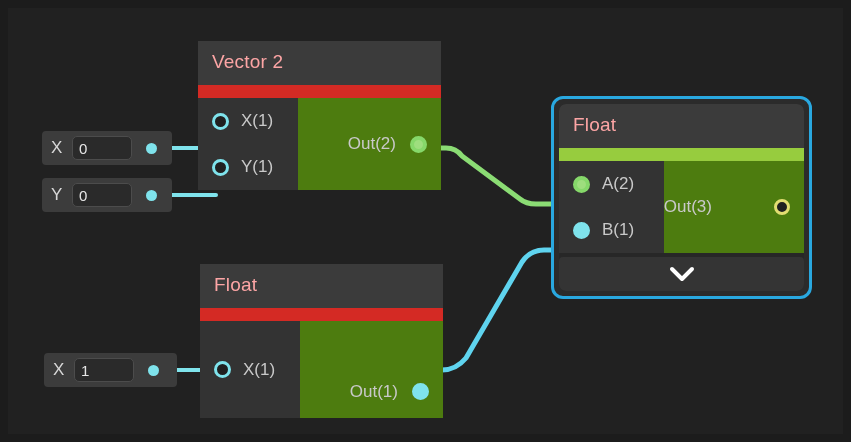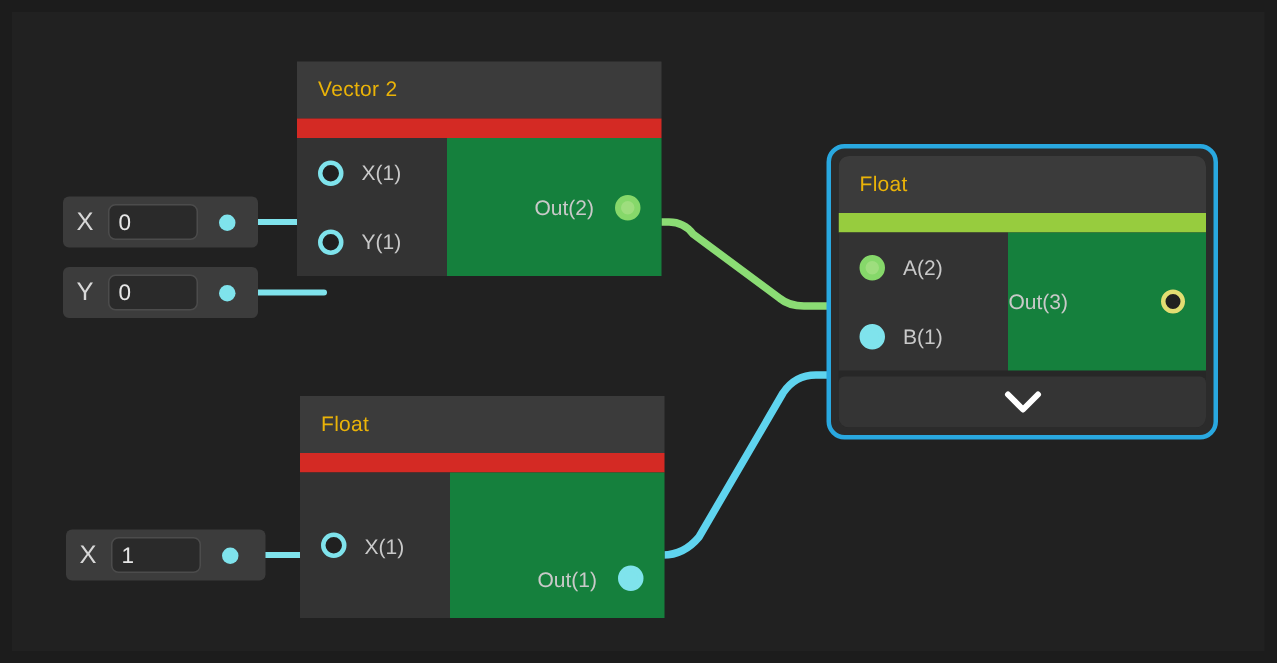--- a/index.html
+++ b/index.html
@@ -76,60 +76,60 @@
 
   
   .node {
     position: absolute;
     background: #272727;
     z-index: 8;
     box-sizing: border-box;
   }
   .node-title {
     background: #3b3b3b;
-    color: #eab308;
-    font-size: 14px;
+    color: #fca5a5;
+    font-size: 19px;
     padding: 10px 14px 12px 14px;
     letter-spacing: .2px;
   }
   .node-accent {
     height: 13px;
     width: 100%;
   }
   .node-body {
     display: flex;
     position: relative;
   }
   .port-col-in {
     background: #333333;
     display: flex;
     flex-direction: column;
     justify-content: center;
   }
   .port-col-out {
-    background: #15803d;
+    background: #4d7c0f;
     flex: 1;
     display: flex;
     flex-direction: column;
     justify-content: center;
   }
   .port-row {
     display: flex;
     align-items: center;
     height: 46px;
     padding: 0 0 0 14px;
     box-sizing: border-box;
   }
   .port-row.out {
     justify-content: flex-end;
     padding: 0 14px 0 0;
   }
   .port-name {
     color: #c9c9c9;
-    font-size: 14px;
+    font-size: 17px;
     margin-left: 12px;
     white-space: nowrap;
   }
   .port-row.out .port-name {
     margin-left: 0;
     margin-right: 14px;
   }
   .port-ring {
     width: 17px;
     height: 17px;

